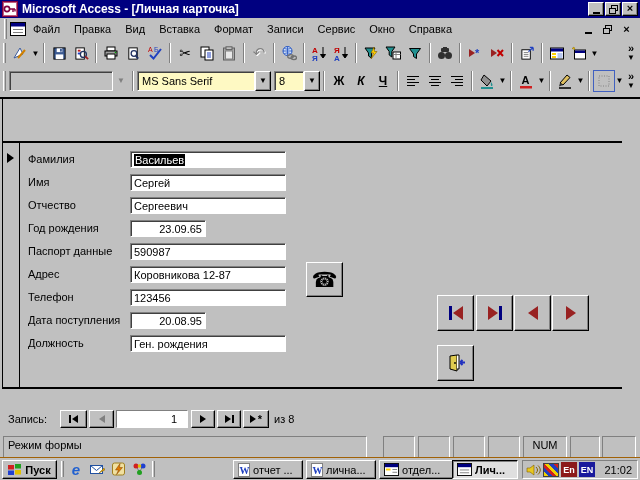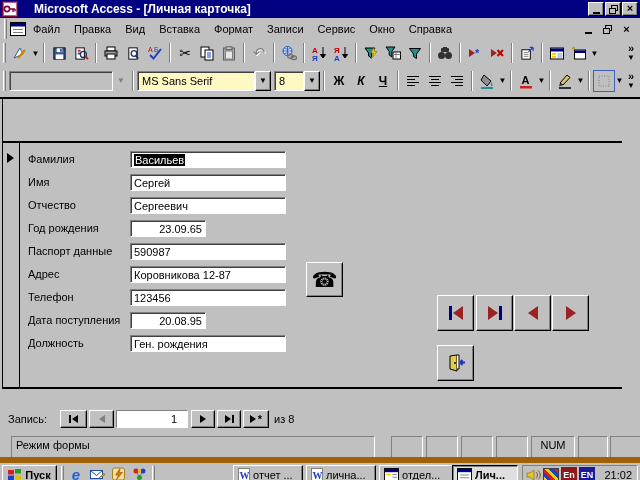--- a/index.html
+++ b/index.html
@@ -10,21 +10,21 @@
   
   .b-out { background:#c0c0c0; border:1px solid; border-color:#fff #000 #000 #fff; box-shadow:inset -1px -1px 0 #808080; }
   .b-pressed { background:#dfdfdf; border:1px solid; border-color:#000 #fff #fff #000; box-shadow:inset 1px 1px 0 #808080; }
   .sunken { border:1px solid; border-color:#808080 #fff #fff #808080; }
   .edit { background:#fff; border:1px solid; border-color:#808080 #fff #fff #808080; box-shadow:inset 1px 1px 0 #404040; }
   .sep { width:2px; height:20px; border-left:1px solid #808080; border-right:1px solid #fff; margin:0 3px; }
   .grip { width:3px; height:20px; border-left:1px solid #fff; border-right:1px solid #808080; margin:0 3px 0 2px; }
 
   
   .titlebar { position:absolute; top:0; left:0; width:640px; height:18px; background:#000080; display:flex; align-items:center; padding:0 2px; }
-  .titlebar .ttl { color:#fff; font-weight:bold; font-size:12px; margin-left:16px; flex:1; white-space:nowrap; }
+  .titlebar .ttl { color:#fff; font-weight:bold; font-size:12px; margin-left:4px; flex:1; white-space:nowrap; }
   .winbtn { width:16px; height:14px; display:flex; align-items:center; justify-content:center; margin-left:1px; font-size:10px; line-height:1; }
   .glyph-min { width:7px; height:2px; background:#000; margin-top:7px; }
   .glyph-close { font-weight:bold; font-size:11px; margin-top:-1px; }
 
   
   .menubar { position:absolute; top:18px; left:0; width:640px; height:22px; display:flex; align-items:center; padding:0 2px; }
   .menu-item { padding:2px 7px; white-space:nowrap; }
   .child-controls { margin-left:auto; display:flex; align-items:center; gap:4px; padding-right:4px; }
   .flatbtn { width:15px; height:13px; display:flex; align-items:center; justify-content:center; }
 
@@ -72,24 +72,24 @@
   .tri-r-s { width:0; height:0; border-top:4px solid transparent; border-bottom:4px solid transparent; border-left:6px solid #000; }
   .tri-l-s { width:0; height:0; border-top:4px solid transparent; border-bottom:4px solid transparent; border-right:6px solid #000; }
   .tri-dis { border-right-color:#808080; }
   .vbar-s { width:2px; height:8px; background:#000; }
   .rn-star { font-weight:bold; margin-left:1px; }
   .rec-count-box { position:absolute; left:116px; top:0; width:72px; height:18px; background:#fff; text-align:right; padding:2px 10px 0 0; }
   .rn-of { position:absolute; left:274px; top:3px; }
 
   
   .statusbar { position:absolute; top:432px; left:0; width:640px; height:25px; background:#c0c0c0; }
-  .panel { position:absolute; top:4px; height:22px; padding:2px 4px 0 4px; white-space:nowrap; overflow:hidden;margin-left:8px; }
-
-  
-  .taskbar { position:absolute; top:457px; left:0; width:640px; height:23px; background:#c0c0c0; border-top:6px solid #a16207; }
+  .panel { position:absolute; top:4px; height:22px; padding:2px 4px 0 4px; white-space:nowrap; overflow:hidden; }
+
+  
+  .taskbar { position:absolute; top:457px; left:0; width:640px; height:23px; background:#c0c0c0; border-top:1px solid #a16207; }
   .startbtn { position:absolute; left:2px; top:2px; width:55px; height:19px; display:flex; align-items:center; justify-content:center; gap:3px; font-weight:bold; }
   .ql { position:absolute; top:3px; width:18px; height:16px; display:flex; align-items:center; justify-content:center; }
   .tgrip { position:absolute; top:3px; width:3px; height:16px; border-left:1px solid #fff; border-right:1px solid #808080; }
   .taskbtn { position:absolute; top:2px; height:19px; display:flex; align-items:center; gap:3px; padding:0 4px; white-space:nowrap; overflow:hidden; }
   .tray { position:absolute; top:2px; left:522px; width:116px; height:19px; display:flex; align-items:center; gap:2px; padding:0 3px; }
   .langbox { width:16px; height:15px; color:#fff; font-size:9px; font-weight:bold; display:flex; align-items:center; justify-content:center; }
   .lang1 { background:#8c1a1a; } .lang2 { background:#1a1a9c; }
   .stripes { width:16px; height:14px; background:repeating-linear-gradient(45deg,#f0d000 0 3px,#2040c0 3px 6px,#d02020 6px 9px); border:1px solid #404040; }
   .ie-e { color:#2060d0; font-weight:bold; font-style:italic; font-size:15px; }
   .clock { margin-left:auto; padding-right:2px; }

